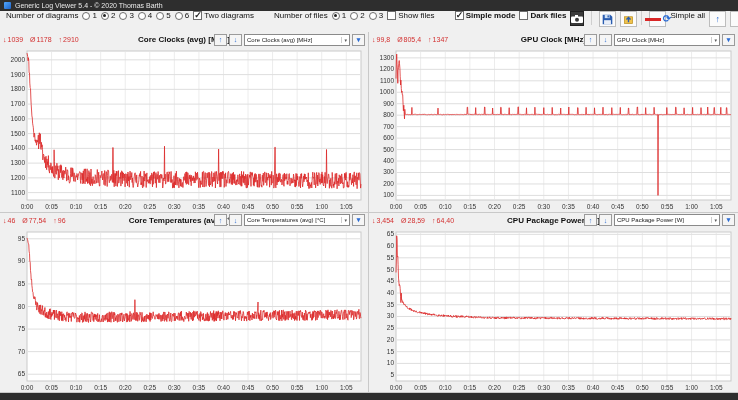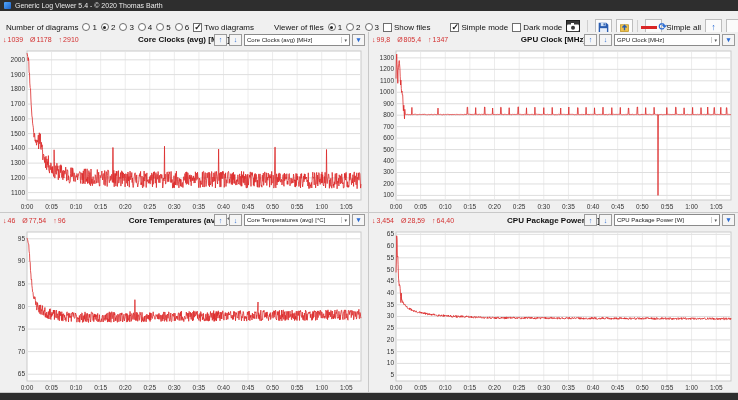--- a/index.html
+++ b/index.html
@@ -1,28 +1,28 @@
 <!DOCTYPE html>
 <html><head>
 <meta charset="utf-8">
 <style>
   *{box-sizing:border-box;margin:0;padding:0}
   html,body{width:738px;height:400px;overflow:hidden;background:#f0f0f0;
     font-family:"Liberation Sans",sans-serif;-webkit-font-smoothing:antialiased}
   .titlebar{height:11px;background:#2e2e2e;color:#e9e9e9;display:flex;align-items:center;
     gap:4px;padding:0 4px;font-size:7px;line-height:11px;white-space:nowrap}
   .appicon{width:7px;height:7px;border-radius:1px;background:linear-gradient(135deg,#52a8ff,#1d63c8);flex:none}
-  .toolbar{height:33px;display:flex;align-items:center;gap:4px;padding:0 6px;font-size:8px;
+  .toolbar{height:33px;display:flex;align-items:flex-start;gap:4px;padding:0 6px;font-size:8px;
     color:#111;background:#f0f0f0;border-bottom:1px solid #d8d8d8;white-space:nowrap}
   .grp{display:flex;align-items:center;gap:2px}
   .radio{width:8px;height:8px;border:1px solid #6e6e6e;border-radius:50%;background:#fff;position:relative;flex:none}
   .radio.sel::after{content:"";position:absolute;left:1.5px;top:1.5px;right:1.5px;bottom:1.5px;background:#222;border-radius:50%}
   .checkbox{width:9px;height:9px;border:1px solid #6e6e6e;background:#fff;flex:none;position:relative}
   .checkbox.checked::after{content:"\2713";position:absolute;left:0;top:-2px;font-size:9px;color:#222;font-weight:bold}
-  .bold{font-weight:normal}
+  .bold{font-weight:bold}
   .gap{width:12px;flex:none}
   .sep{width:1px;height:14px;background:#cfcfcf;margin:0 3px;flex:none}
   .tbtn{height:16px;min-width:17px;padding:0 2px;border:1px solid #bdbdbd;background:#fbfbfb;
     display:flex;align-items:center;justify-content:center;gap:2px;font-size:9px}
   .camera-btn{width:24px;height:15px;background:#3a3a3a;border:1px solid #1f1f1f;
     display:flex;align-items:center;justify-content:center}
   .blue-arrow{color:#2b6cd4;font-weight:bold;font-size:9px;line-height:1}
   .red-swatch{width:16px;height:3px;background:#d92626;flex:none}
   .refresh{color:#2b6cd4;font-weight:bold;font-size:10px;line-height:1}
   .push-right{margin-left:auto}
@@ -80,21 +80,21 @@
     <span class="radio"></span>
     <span>6</span>
     </span>
   <span class="grp">
     <span class="checkbox checked"></span>
     <span>Two diagrams</span>
     </span>
 
   <span class="gap"></span>
 
-  <span>Viewer of files</span>
+  <span>Number of files</span>
   <span class="grp">
     <span class="radio sel"></span>
     <span>1</span>
     </span>
   <span class="grp">
     <span class="radio"></span>
     <span>2</span>
     </span>
   <span class="grp">
     <span class="radio"></span>
@@ -106,21 +106,21 @@
     </span>
 
   <span class="gap"></span>
 
   <span class="grp">
     <span class="checkbox checked"></span>
     <span class="bold">Simple mode</span>
     </span>
   <span class="grp">
     <span class="checkbox"></span>
-    <span class="bold">Dark mode</span>
+    <span class="bold">Dark files</span>
     </span>
   <span class="camera-btn">
     <svg width="12" height="8" viewBox="0 0 12 8">
       <rect x="0" y="1.6" width="12" height="6.4" rx="1" fill="#ffffff"></rect>
       <rect x="4" y="0" width="3" height="2" fill="#ffffff"></rect>
       <circle cx="6" cy="4.8" r="2" fill="#3a3a3a"></circle>
     </svg>
   </span>
 
   <span class="sep"></span>

